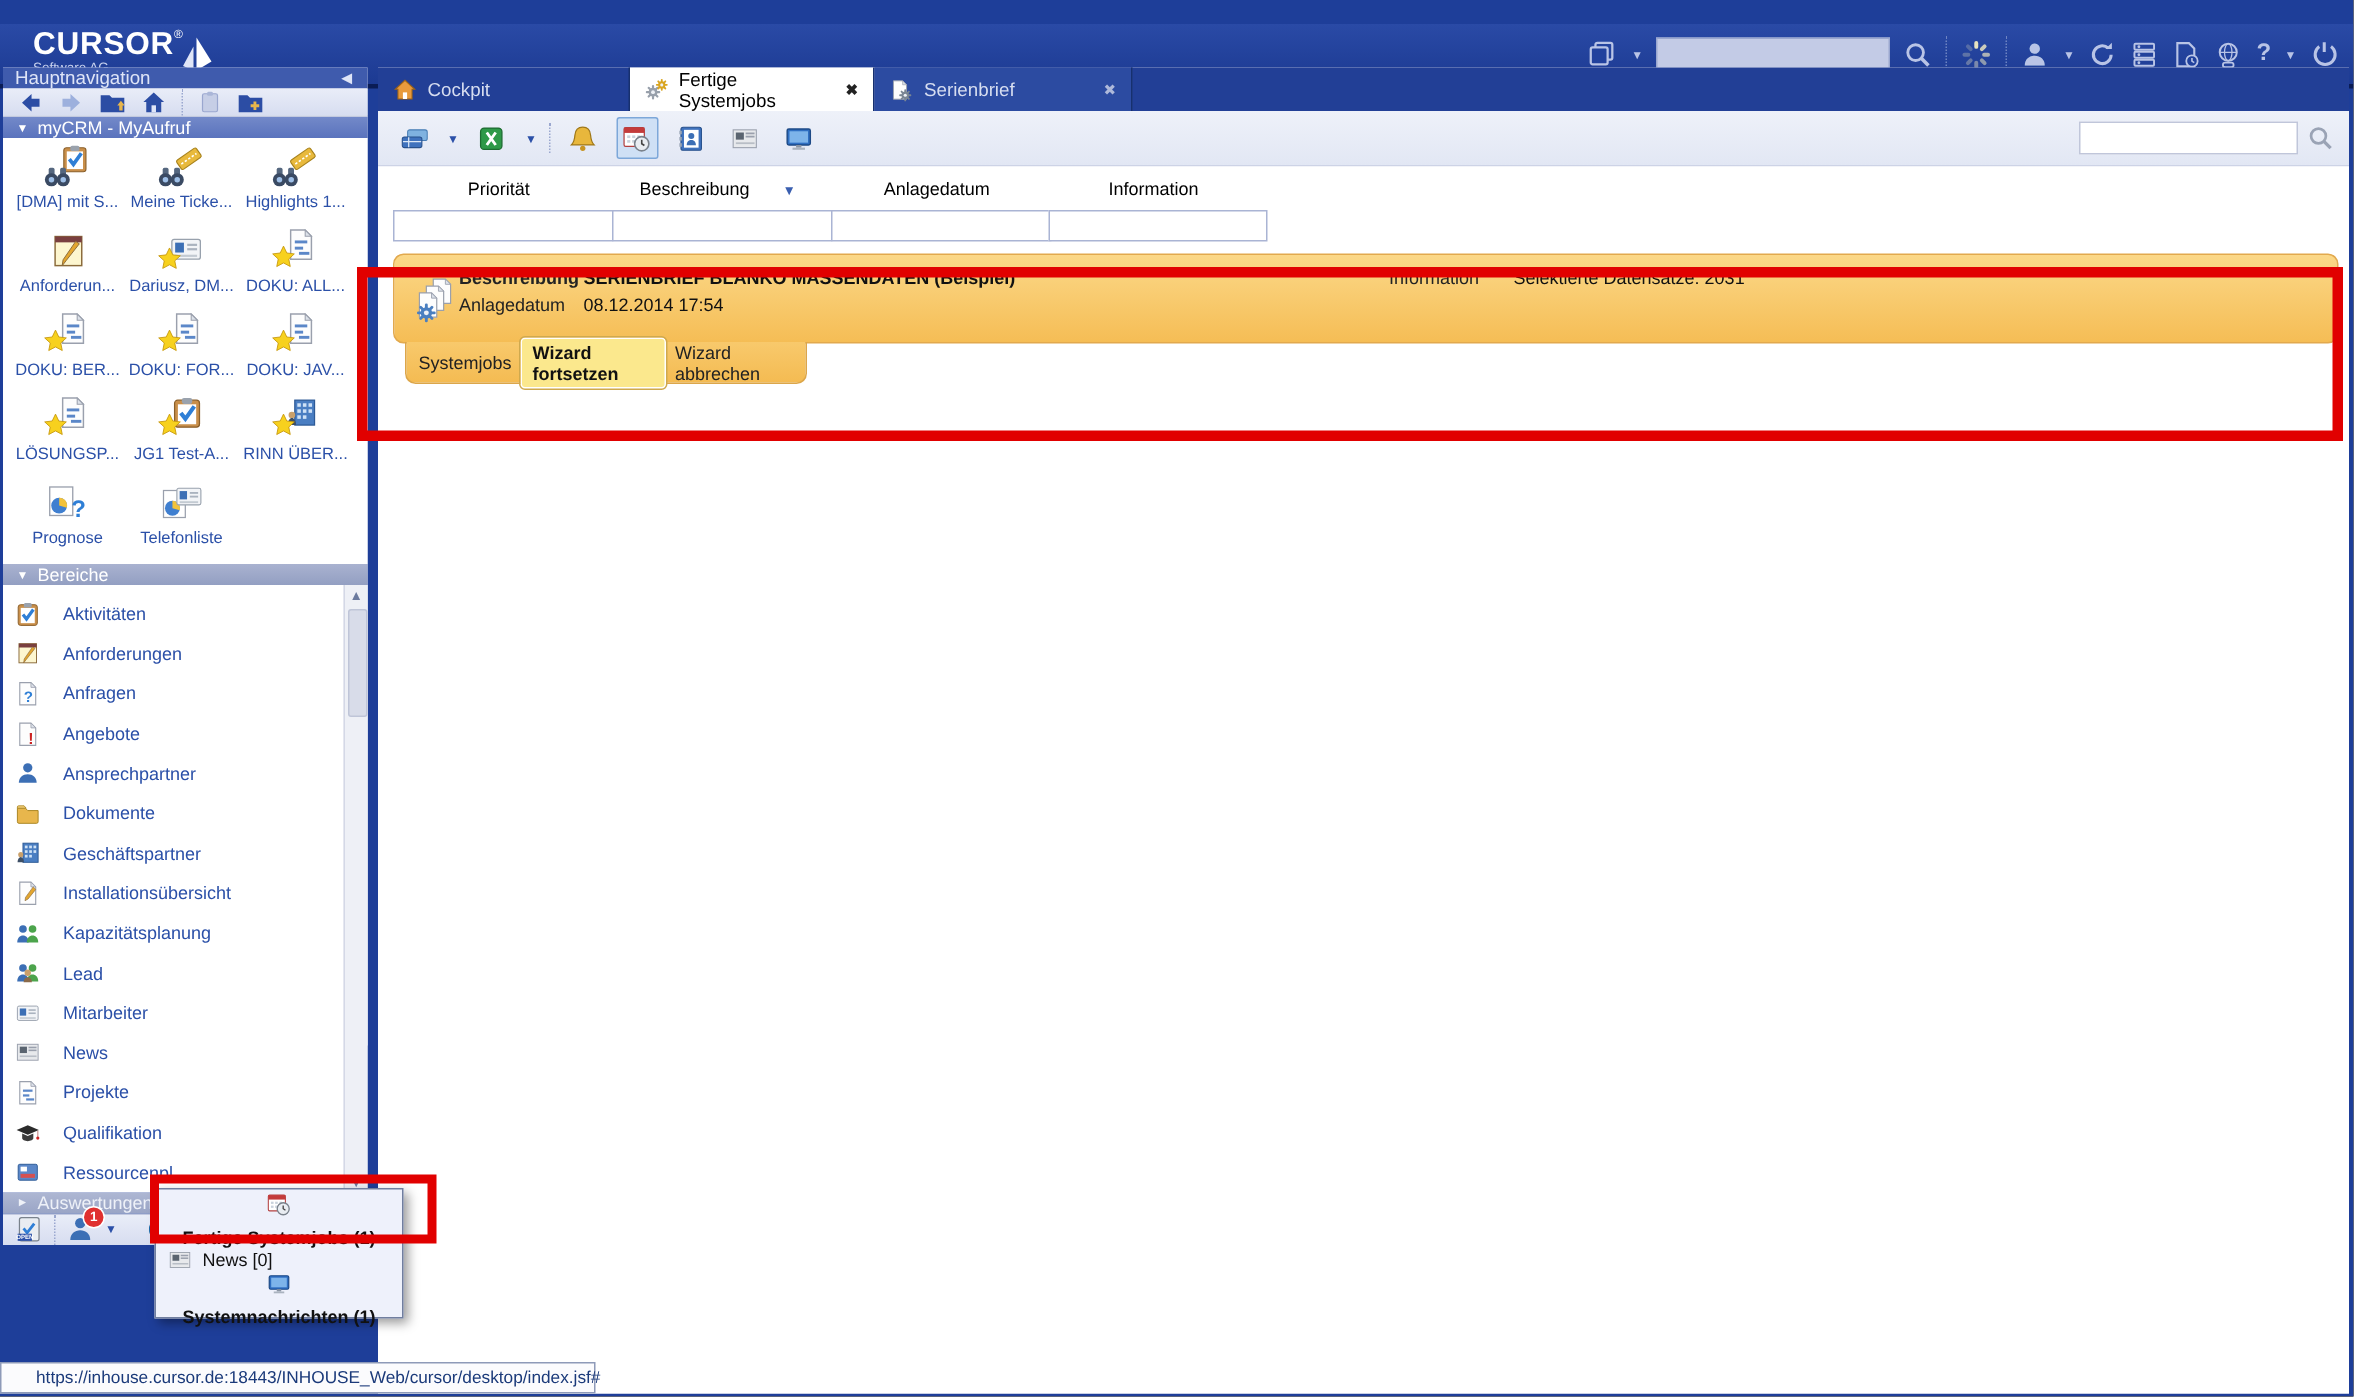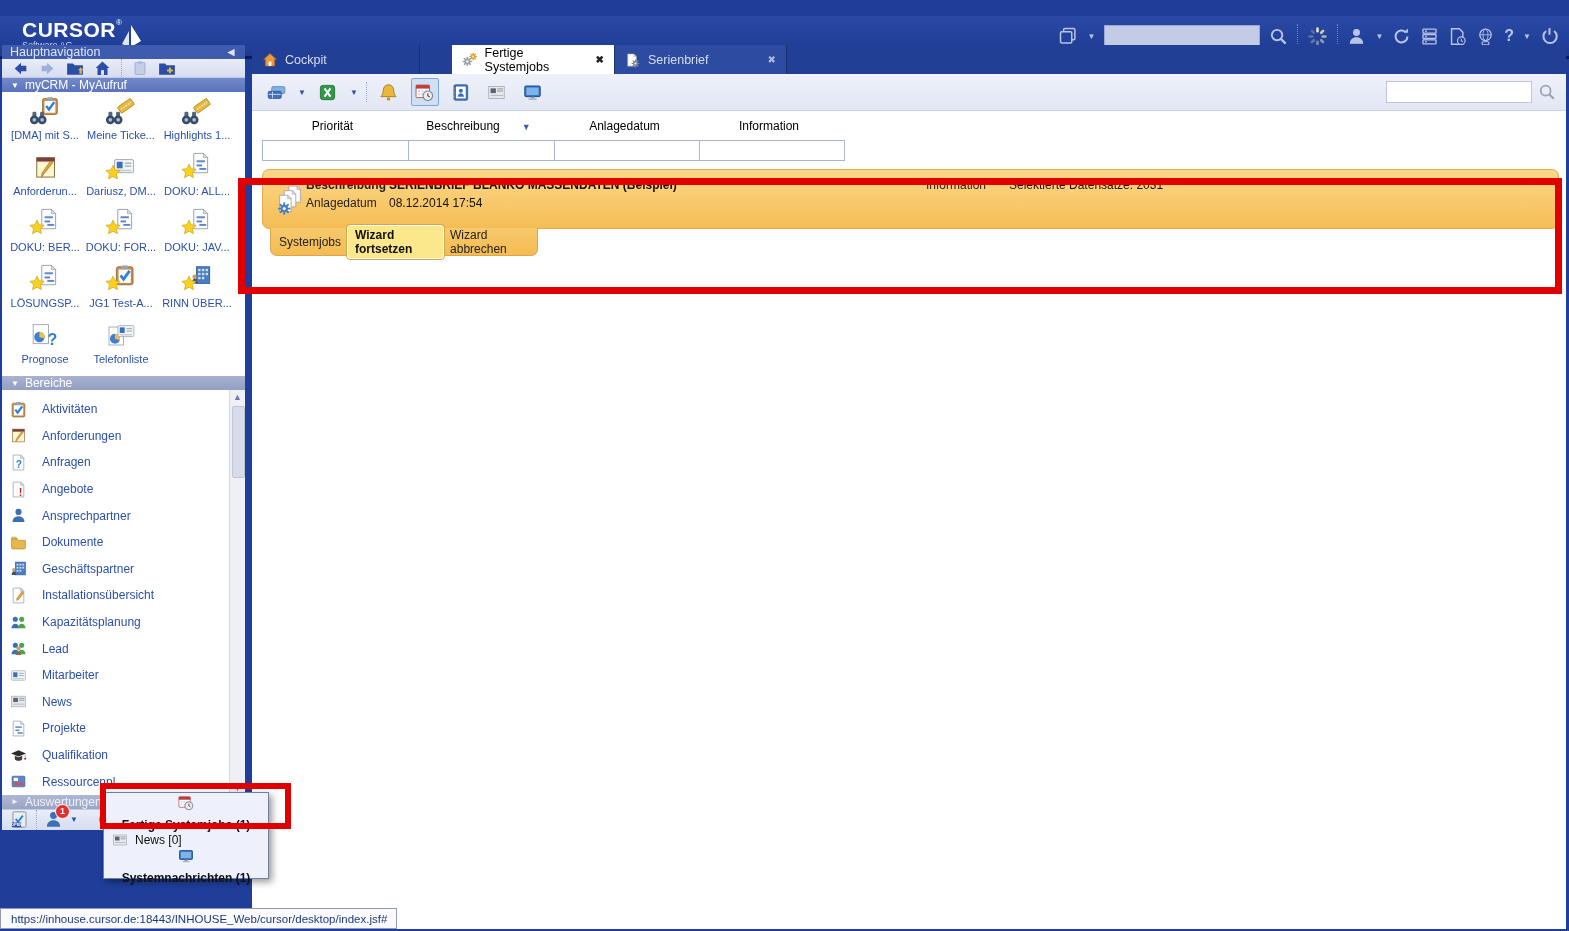--- a/index.html
+++ b/index.html
@@ -55,21 +55,21 @@
   
   #main{position:absolute;left:252px;top:45px;width:1314px;height:884px;background:#fff;display:flex;flex-direction:column;}
   #tabbar{height:29px;background:#223f96;display:flex;}
   .tab{display:flex;align-items:center;gap:7px;padding:0 10px;color:#d6ddf0;border-right:1px solid #17306e;
        font-size:12.5px;cursor:pointer;}
   .tab svg{width:16px;height:16px;}
   .tab .x{margin-left:auto;font-size:10px;color:#aeb9da;cursor:pointer;}
   .tab.active{background:#fff;color:#000;}
   .tab.active .x{color:#222;font-weight:bold;}
   .tab.c1{width:168px;box-sizing:border-box;}
-  .tab.c2{width:163px;box-sizing:border-box;margin-left:32px;}
+  .tab.c2{width:163px;box-sizing:border-box;}
   .tab.c3{width:172px;box-sizing:border-box;background:#2c4ba1;}
   #verlauf{height:30px;background:linear-gradient(#f4f6fc,#e2e8f5);border-bottom:1px solid #c8cfe4;
            display:flex;align-items:center;gap:7px;padding:0 10px;color:#1c2f66;}
   #verlauf svg{width:16px;height:16px;}
   #mtoolbar{height:36px;background:linear-gradient(#eef1f9,#e2e7f4);border-bottom:1px solid #cdd3e6;
             display:flex;align-items:center;gap:8px;padding:0 10px;}
   #mtoolbar .vsep{height:20px;border-left:1px dotted #9aa7cf;}
   .tbtn{width:26px;height:26px;display:flex;align-items:center;justify-content:center;border:1px solid transparent;cursor:pointer;}
   .tbtn svg{width:19px;height:19px;}
   .tbtn.sel{background:#cfe0f5;border:1px solid #7da7d9;border-radius:2px;}
@@ -100,21 +100,21 @@
   .pitem{display:flex;align-items:center;gap:7px;padding:0 8px;color:#111;cursor:pointer;}
   .pitem svg{width:16px;height:16px;}
   .pitem.b{font-weight:bold;flex-direction:column;}
   
   .annot{position:absolute;border-style:solid;border-color:#e10000;z-index:50;pointer-events:none;}
   #annot1{left:238px;top:178px;width:1324px;height:116px;border-width:7px;box-sizing:border-box;}
   #annot2{left:100px;top:783px;width:191px;height:46px;border-width:6px;box-sizing:border-box;}
   
   #statusbar{position:absolute;left:0;top:908px;width:397px;height:21px;background:#fbfbfd;
              border:1px solid #8e9ab8;box-sizing:border-box;display:flex;align-items:center;
-             padding:0 10px;font-size:11.5px;color:#1b3a7a;z-index:40;}
+             padding:0 23px;font-size:11.5px;color:#1b3a7a;z-index:40;}
 </style>
 </head>
 <body>
 
 <svg width="0" height="0" style="position:absolute">
   <defs>
     <symbol id="i-doc" viewBox="0 0 16 16">
         <path d="M3 1h7l3 3v11H3z" fill="#fdfdfd" stroke="#9aa0ad" stroke-width=".7"></path>
         <path d="M10 1l3 3h-3z" fill="#dde2ea" stroke="#9aa0ad" stroke-width=".5"></path>
       </symbol>

